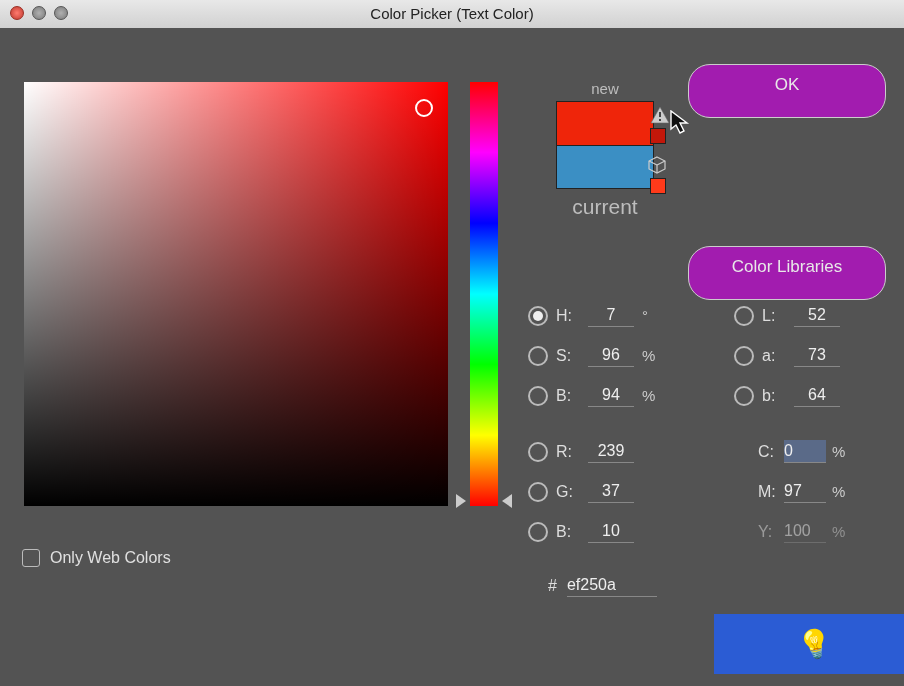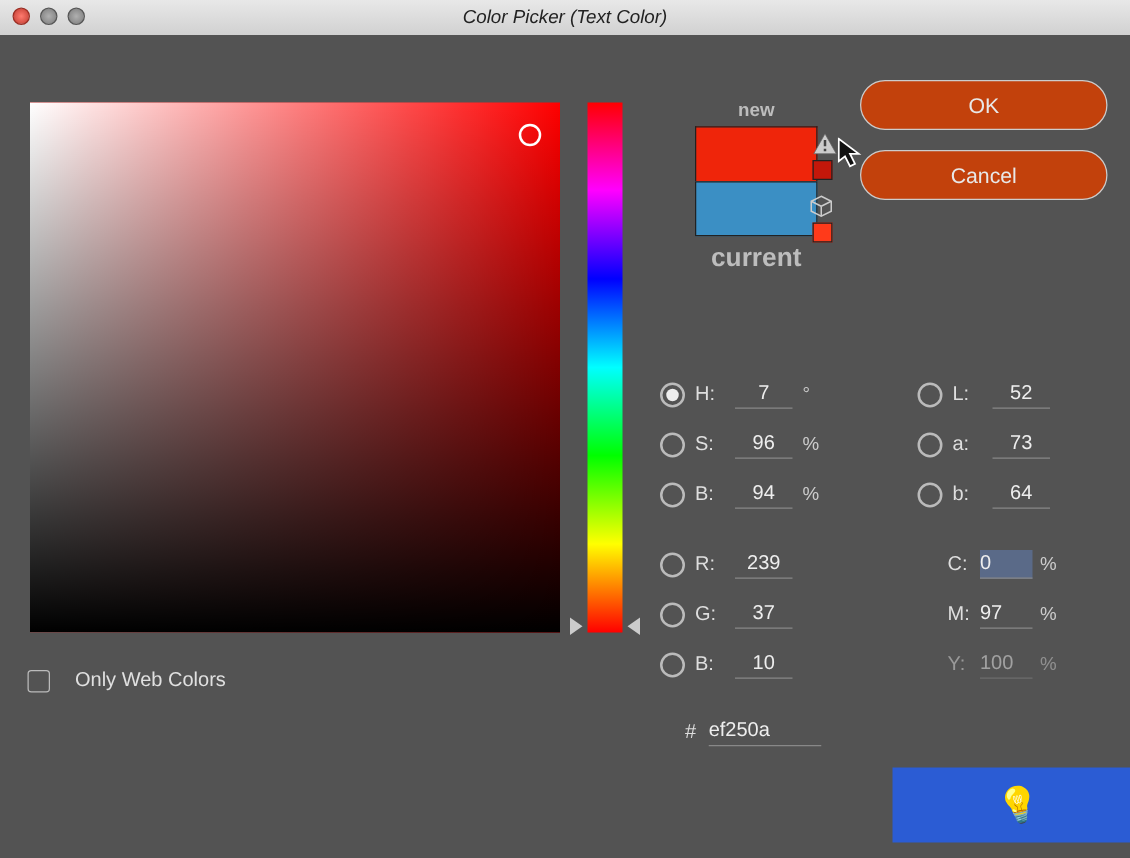--- a/index.html
+++ b/index.html
@@ -13,21 +13,20 @@
     overflow: hidden;
     position: relative;
   }
   
   
   .titlebar {
     height: 40px;
     background: linear-gradient(#e8e8e8, #c8c8c8);
     border-bottom: 1px solid #888;
     position: relative;
-    font-style: italic;
   }
   .titlebar .title {
     text-align: center;
     line-height: 28px;
     color: #222;
     font-size: 15px;
     font-weight: 500;
   }
   .traffic-lights {
     position: absolute;
@@ -109,21 +108,20 @@
     border-bottom: 7px solid transparent;
     border-right: 10px solid #ccc;
   }
   
   
   .swatch-block {
     position: absolute;
     left: 540px;
     top: 52px;
     width: 130px;
-    font-weight: bold;
   }
   .swatch-label { color: #bdbdbd; font-size: 15px; text-align: center; margin-bottom: 4px; }
   .swatch-new, .swatch-current {
     height: 44px;
     width: 98px;
     margin: 0 auto;
   }
   .swatch-new { background: #ef250a; border: 1px solid #222; border-bottom: none; }
   .swatch-current { background: #3b8fc4; border: 1px solid #222; }
   .swatch-label2 { color: #bdbdbd; font-size: 21px; text-align: center; margin-top: 6px; }
@@ -164,24 +162,24 @@
     top: 82px;
     width: 22px; height: 26px;
     color: #111;
   }
   
   
   .pill-button {
     position: absolute;
     right: 18px;
     width: 198px;
-    height: 40px;
+    height: 54px;
     border: 1.5px solid #ccc;
     border-radius: 22px;
-    background: #c2410c;
+    background: #a21caf;
     color: #e8e8e8;
     font-size: 17px;
     text-align: center;
     line-height: 40px;
     cursor: pointer;
   }
   .btn-ok { top: 36px; font-weight: 400; }
   .btn-cancel { top: 92px; }
   .btn-swatches { top: 148px; }
   .btn-libraries { top: 218px; }
@@ -255,24 +253,24 @@
     width: 90px;
     text-align: left;
     font-size: 16px;
     padding: 2px 0;
   }
   
   
   .webcolors {
     position: absolute;
     left: 22px;
-    top: 508px;
+    top: 521px;
     display: flex;
     align-items: center;
-    gap: 20px;
+    gap: 10px;
   }
   .checkbox {
     width: 18px; height: 18px;
     border: 1.5px solid #bbb;
     border-radius: 3px;
     cursor: pointer;
   }
   .webcolors-label { color: #e0e0e0; font-size: 16px; }
   
   
@@ -351,21 +349,21 @@
     <line x1="17" y1="5" x2="9" y2="9" stroke="#ccc" stroke-width="1.2"></line>
     <line x1="9" y1="9" x2="9" y2="17" stroke="#ccc" stroke-width="1.2"></line>
   </svg>
   <div class="cube-small-swatch"></div>
 
   <svg class="cursor-arrow" viewBox="0 0 22 26">
     <polygon points="1,1 1,19 6,15 10,23 14,21 10,13 17,13" fill="#111" stroke="#fff" stroke-width="1.4"></polygon>
   </svg>
 
   <div class="pill-button btn-ok">OK</div>
-  <div class="pill-button btn-cancel">Cancel</div>
+  <div class="pill-button btn-libraries">Color Libraries</div>
 
   <div class="num-row row-h">
     <span class="radio selected"></span>
     <span class="num-label">H:</span>
     <input class="num-value" value="7" style="">
     <span class="num-unit">°</span>
   </div>
   <div class="num-row row-s">
     <span class="radio"></span>
     <span class="num-label">S:</span>

